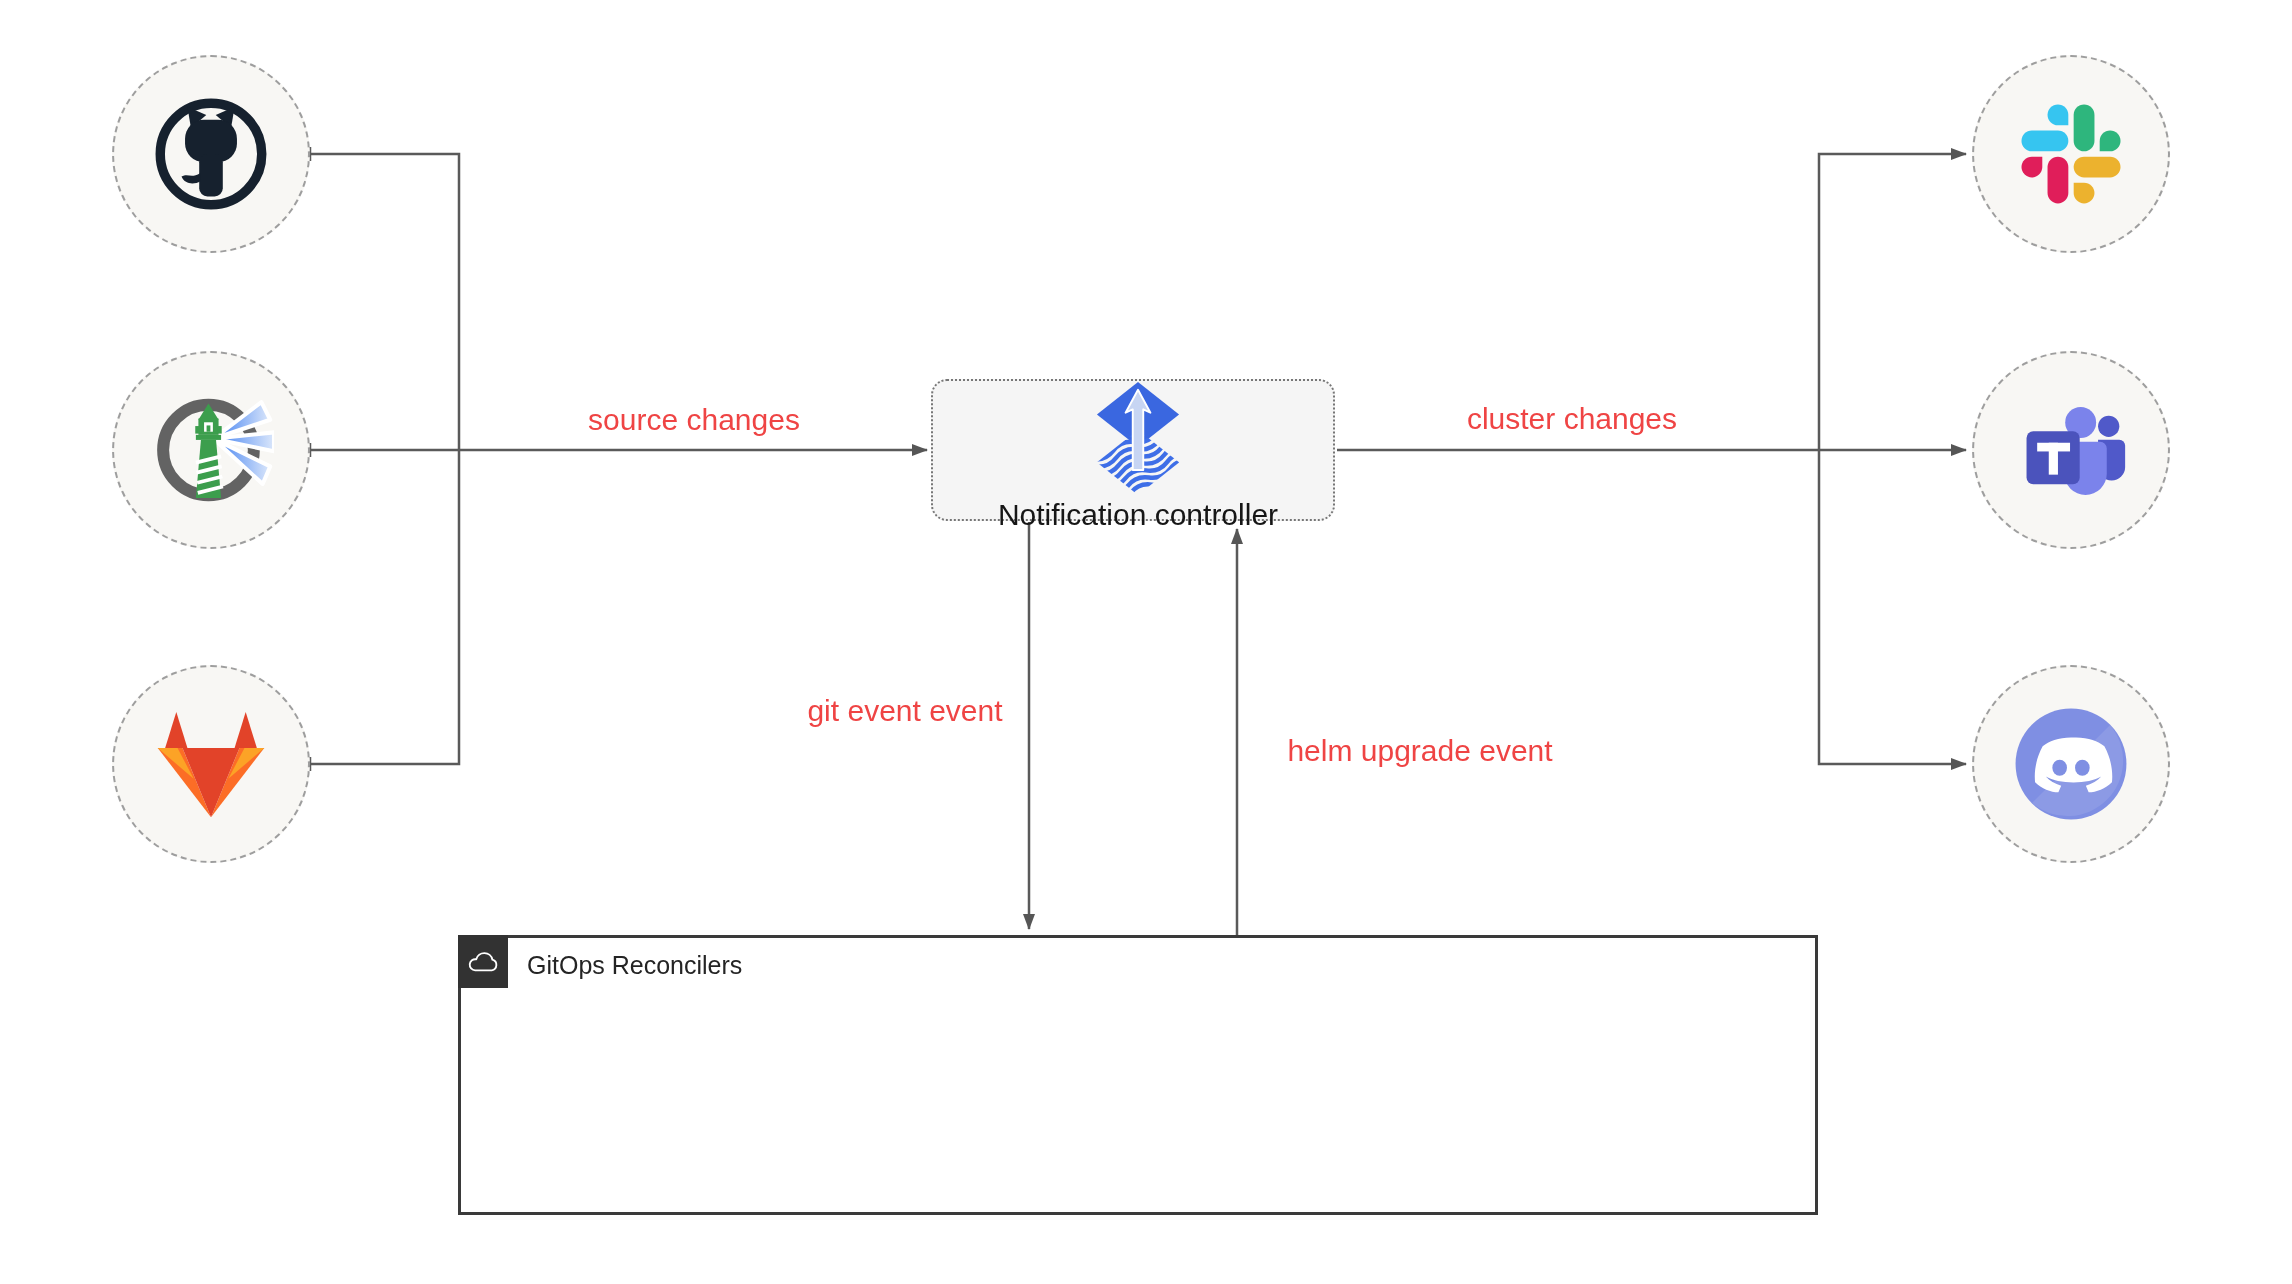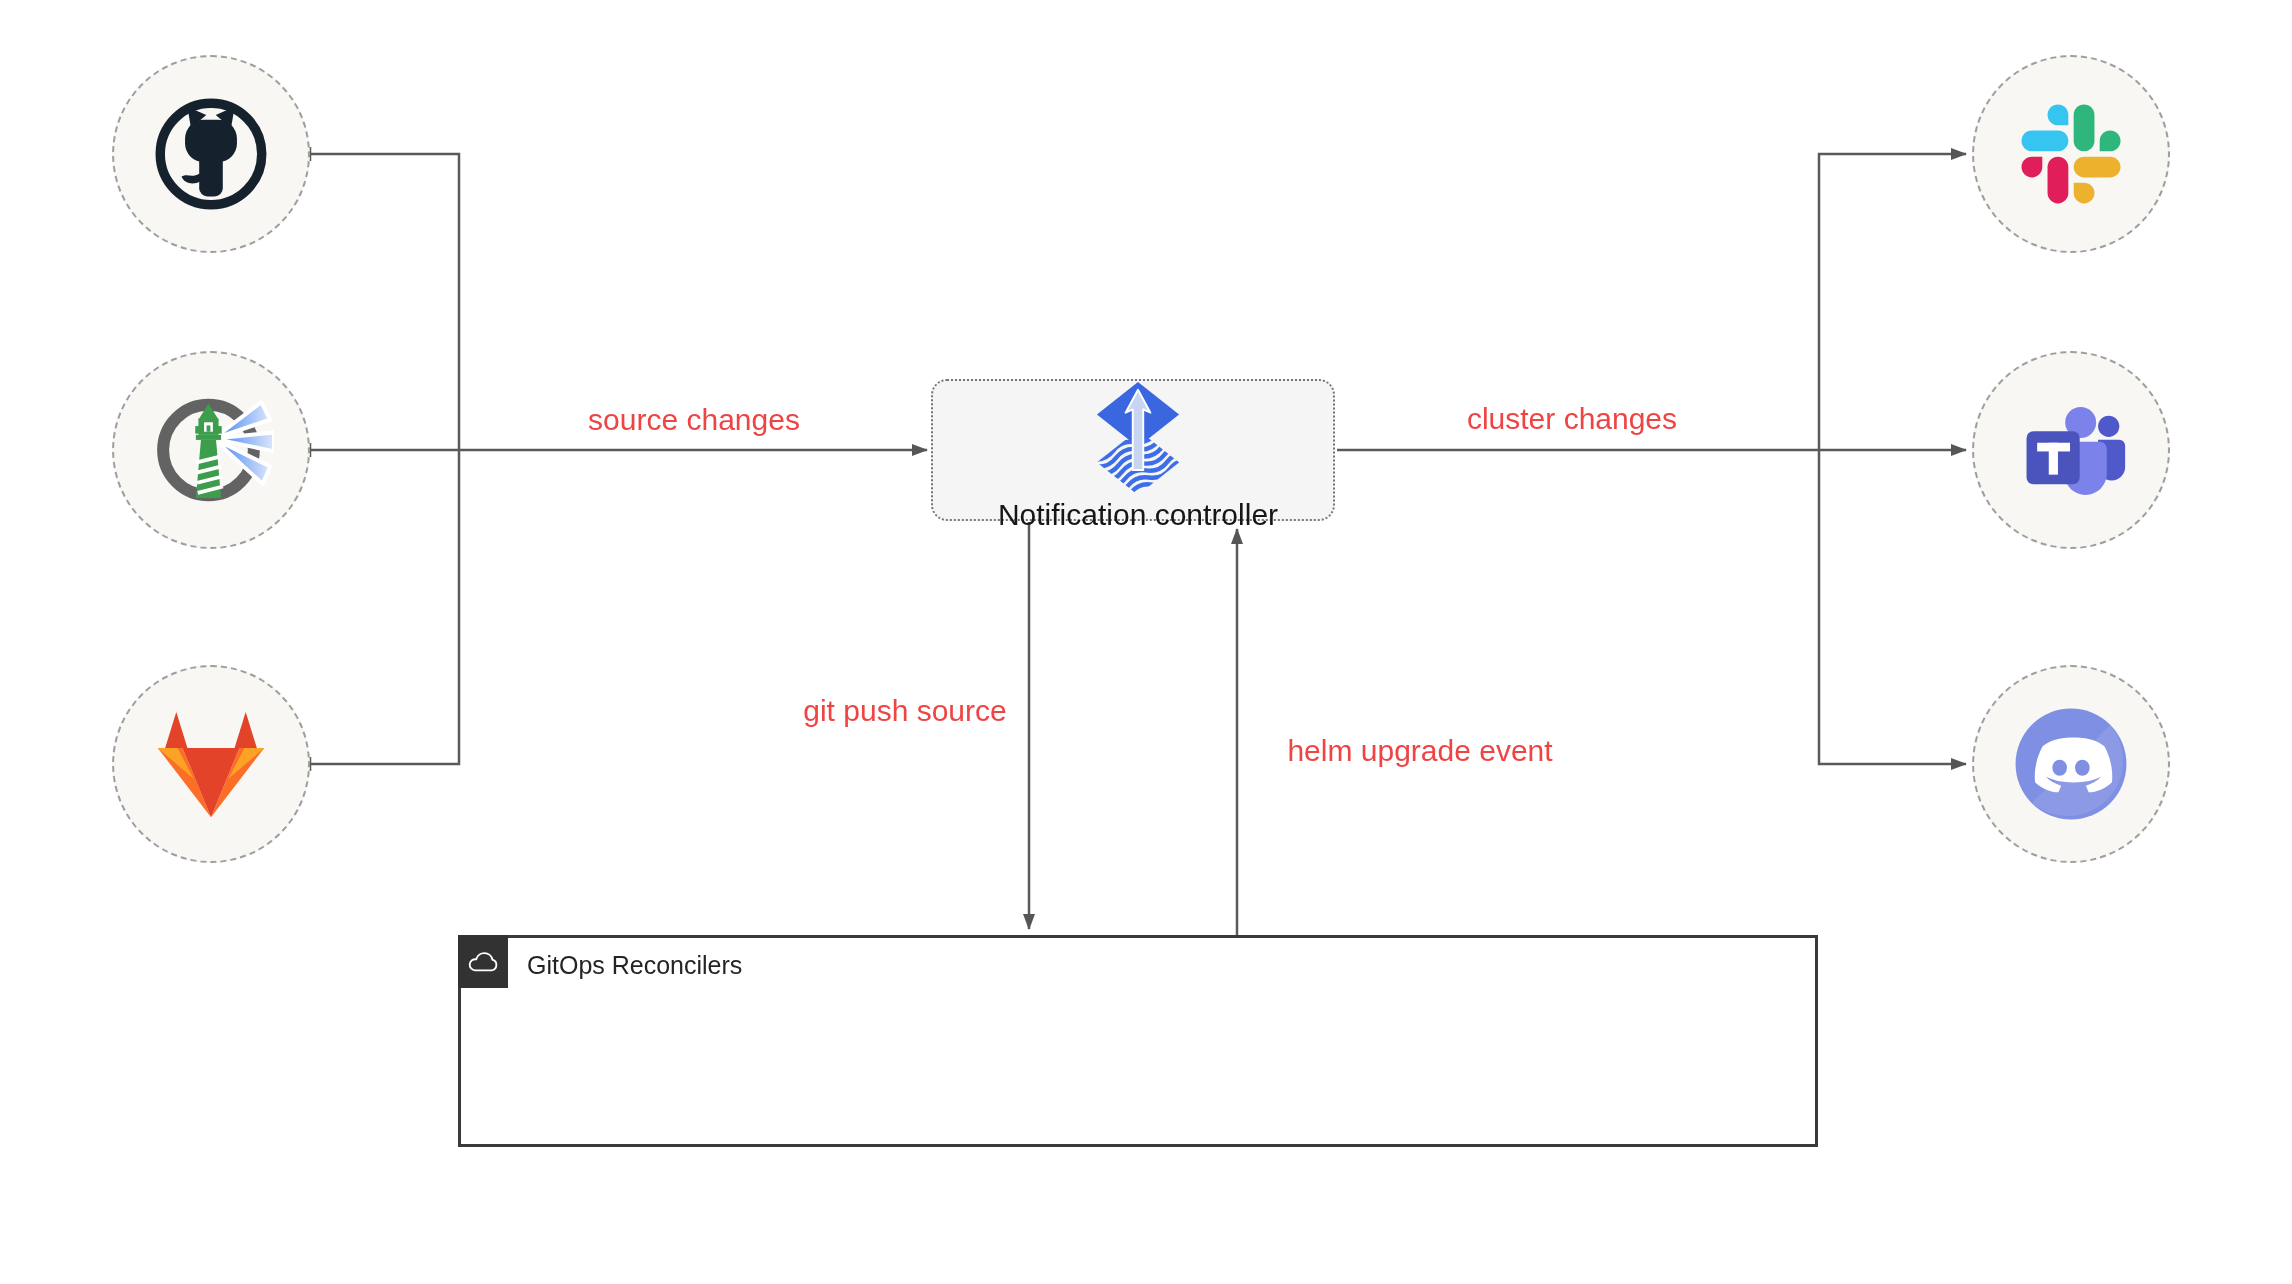--- a/index.html
+++ b/index.html
@@ -18,21 +18,21 @@
   .ctrl .label{flex:1;text-align:center;font-size:30px;line-height:38px;color:#161616;}
 
   .notif{left:931px;top:379px;width:404px;height:142px;padding:0 20px 0 30px;}
   .notif .fluxicon{width:86px;height:115px;flex:0 0 auto;}
 
   
   .edge-label{position:absolute;transform:translate(-50%,-50%);font-size:30px;
               color:#ef4444;white-space:nowrap;}
 
   
-  .group{position:absolute;left:458px;top:935px;width:1360px;height:212px;
+  .group{position:absolute;left:458px;top:935px;width:1360px;height:280px;
          border:3px solid #3a3a3a;box-sizing:border-box;background:#ffffff;}
   .group-tab{position:absolute;left:-3px;top:-3px;width:50px;height:53px;background:#323232;
              display:flex;align-items:center;justify-content:center;}
   .group-title{position:absolute;left:66px;top:27px;transform:translateY(-50%);
                font-size:25px;color:#242424;white-space:nowrap;}
 </style>
 </head>
 <body>
 
 <div class="canvas">
@@ -182,21 +182,21 @@
 
   <div class="ctrl notif">
     <svg class="fluxicon">
         <use href="#flux"></use>
       </svg>
     <div class="label">Notification controller</div>
   </div>
 
   <div class="edge-label" style="left:694px;top:420px;">source changes</div>
   <div class="edge-label" style="left:1572px;top:419px;">cluster changes</div>
-  <div class="edge-label" style="left:905px;top:711px;">git push source</div>
+  <div class="edge-label" style="left:905px;top:711px;">git event event</div>
   <div class="edge-label" style="left:1420px;top:751px;">helm upgrade event</div>
 
   <div class="group">
     <div class="group-tab">
       <svg width="34" height="24" viewBox="0 0 36 26">
         <path d="M27.5,22 H9.5 a6,6 0 1 1 1.2,-11.9 A9,9 0 0 1 28.2,10.5 A5.9,5.9 0 0 1 27.5,22 Z" fill="none" stroke="#ffffff" stroke-width="2" stroke-linejoin="round"></path>
       </svg>
     </div>
     <div class="group-title">GitOps Reconcilers</div>
 

